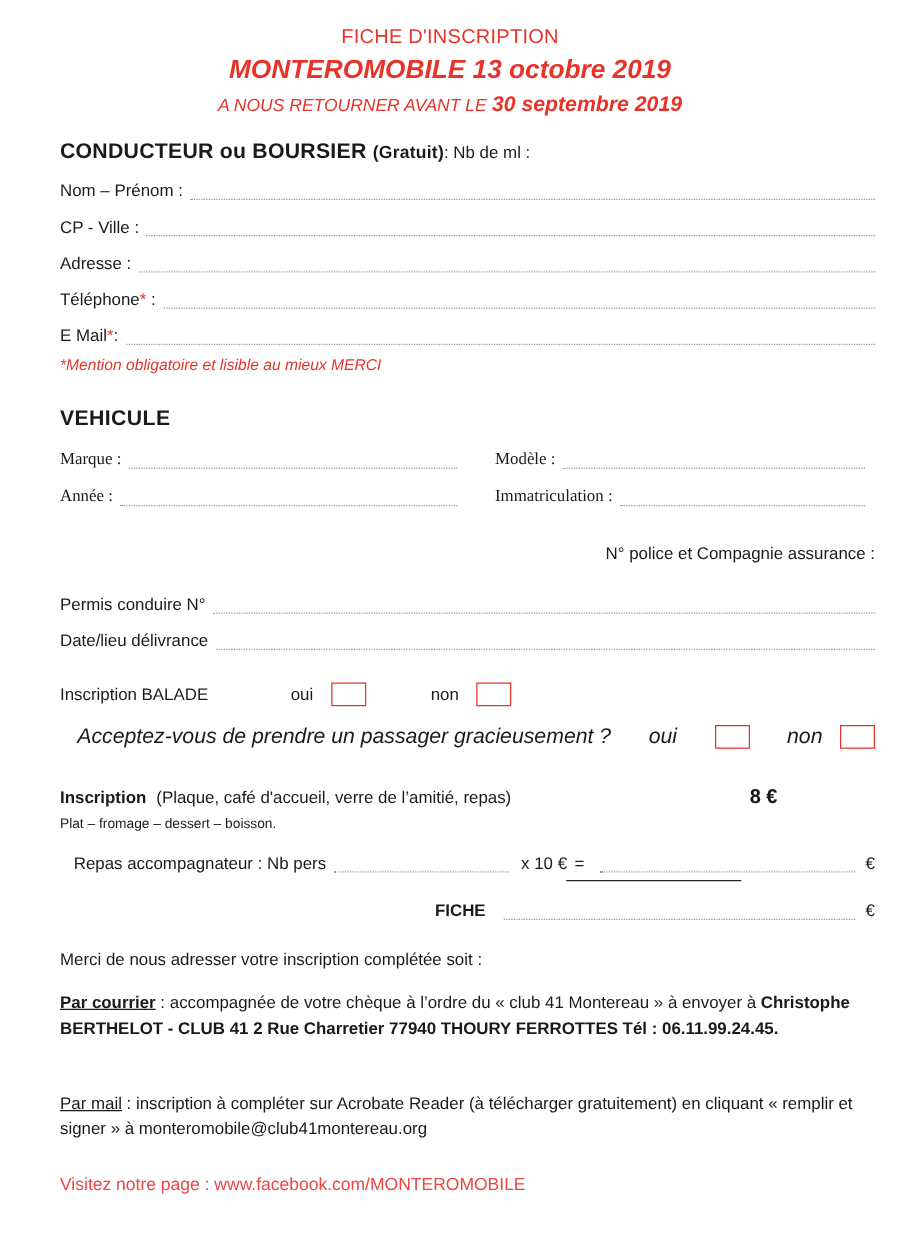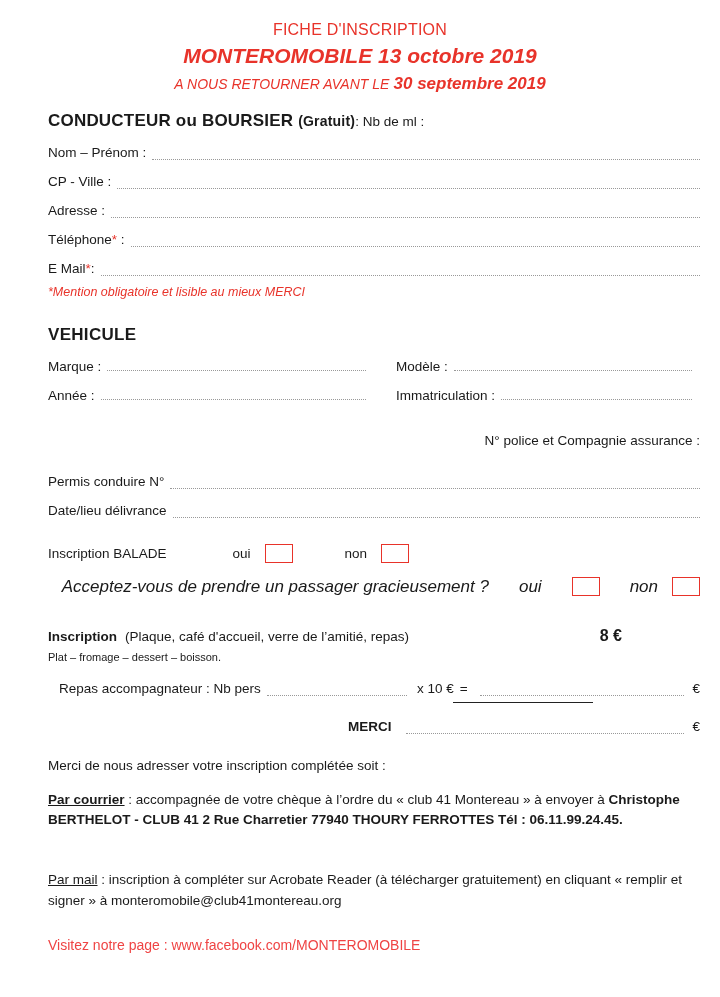--- a/index.html
+++ b/index.html
@@ -105,23 +105,24 @@
     margin-top: 9px;
   }
   
   .two-col {
     display: flex;
     margin-top: 14px;
     font-size: 13.5px;
   }
   .col {
     display: flex;
-    align-items: flex-start;
+    align-items: flex-end;
     width: 50%;
     box-sizing: border-box;
+    font-family: Liberation Serif, serif;
   }
   .col.right {
     padding-left: 22px;
   }
   .col .dots {
     margin-right: 8px;
   }
   
   .check-row {
     display: flex;
@@ -326,21 +327,21 @@
       <span class="dots short"></span>
       <span style="margin-left:10px;">x 10 €</span>
       <span class="eq">=</span>
       <span class="dots"></span>
       <span class="euro">€</span>
     </div>
 
     <div class="rule"></div>
 
     <div class="total-row">
-      <span class="lbl">MERCI</span>
+      <span class="lbl">FICHE</span>
       <span class="dots"></span>
       <span class="euro">€</span>
     </div>
 
     <div class="para">Merci de nous adresser votre inscription complétée soit :</div>
 
     <div class="para tight">
       <span class="u b">Par courrier</span><span> : accompagnée de votre chèque à l’ordre du « club 41 Montereau » à envoyer à </span><span class="b">Christophe BERTHELOT - CLUB 41   2 Rue Charretier 77940 THOURY FERROTTES</span><span class="b"> Tél : 06.11.99.24.45.</span>
     </div>
 

